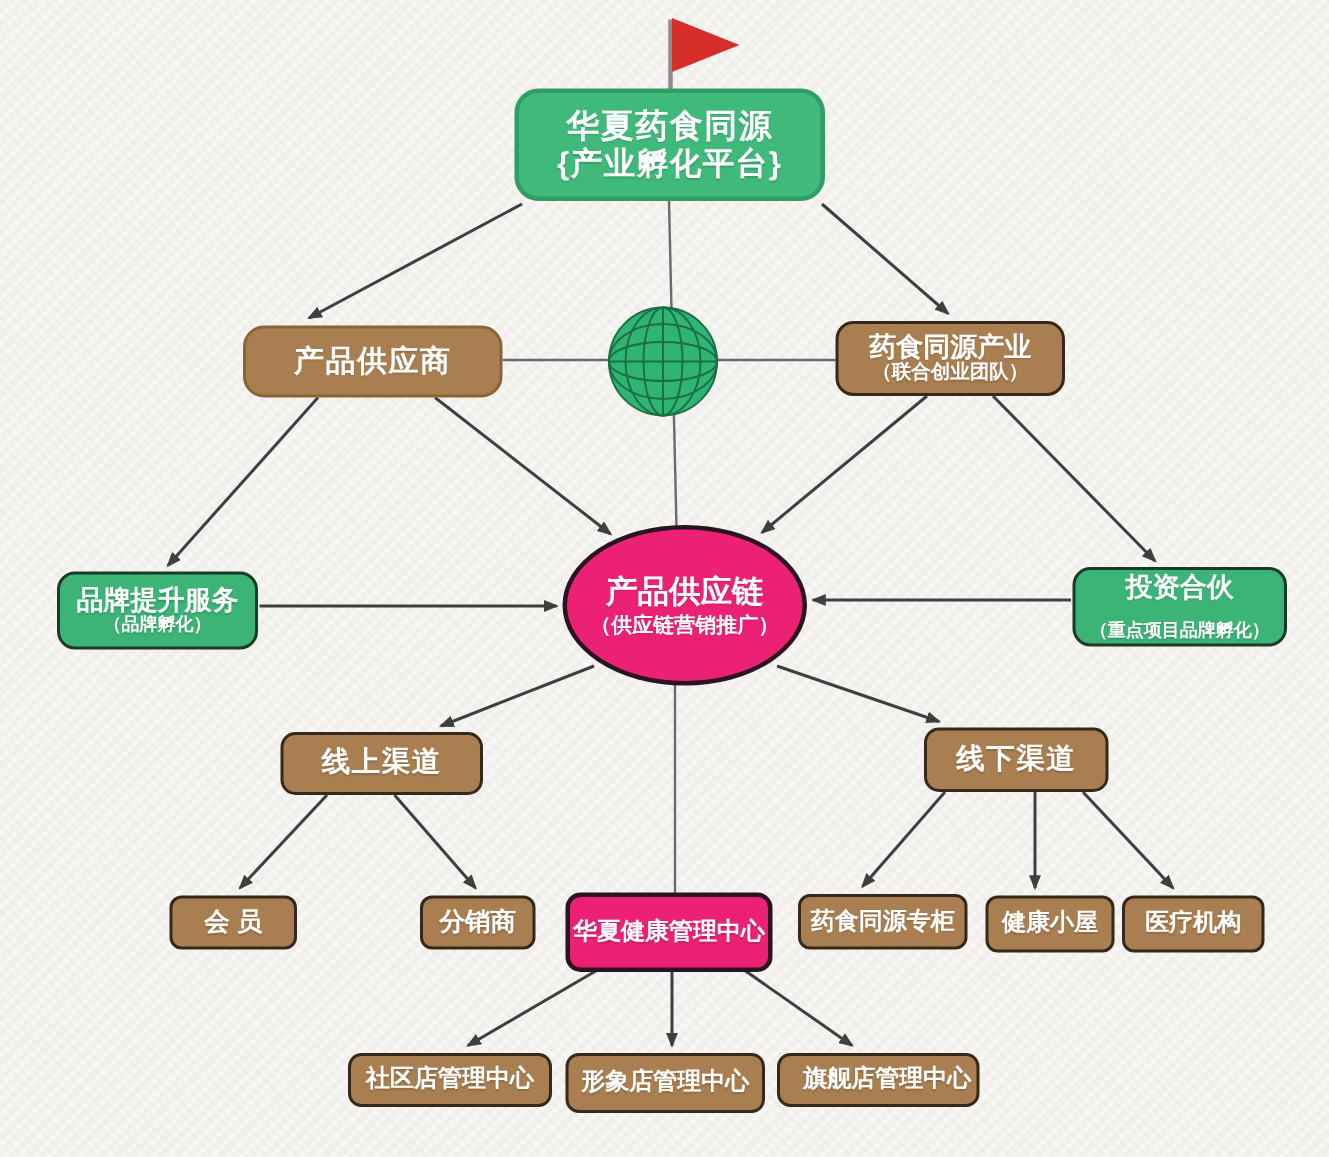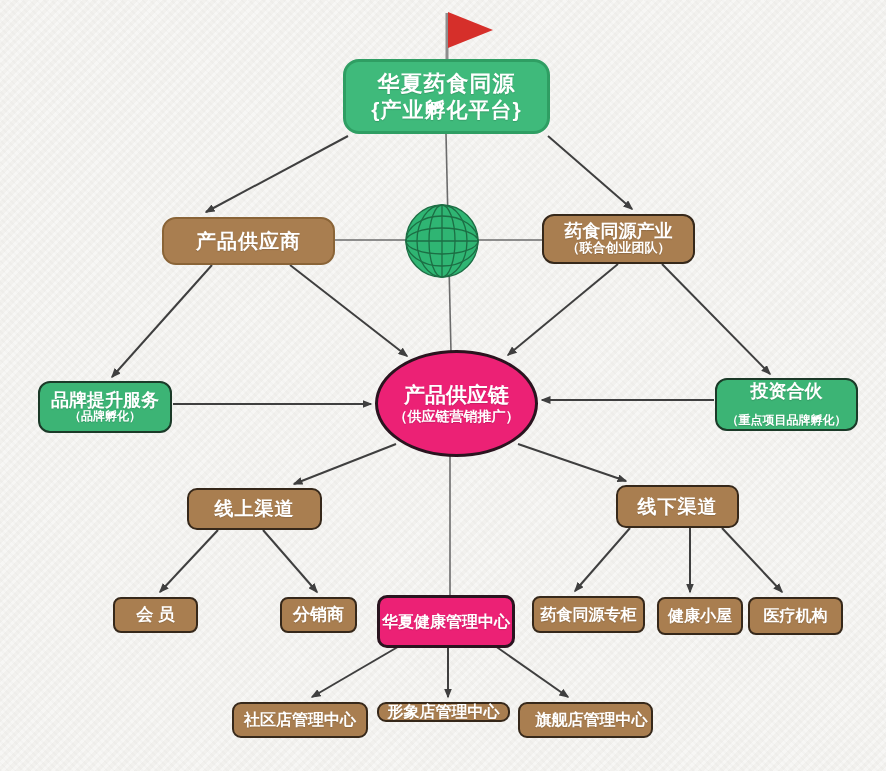--- a/index.html
+++ b/index.html
@@ -22,38 +22,38 @@
   .node .s{display:block;font-weight:bold;}
   .green-soft{background:#3fba7b;border:3px solid #2f9e63;}
   .green-dark{background:#3cb475;border:2px solid #1b3a28;}
   .brown-soft{background:#a97e50;border:2px solid #8a6437;}
   .brown-dark{background:#a97e50;border:2px solid #36281a;}
   .pink{background:#ec2175;border:3px solid #2a141f;}
 
   #n-platform{left:343px;top:59px;width:207px;height:75px;border-radius:16px;font-size:22px;letter-spacing:1px;}
   #n-platform .s{font-size:21px;}
   #n-supplier{left:162px;top:217px;width:173px;height:48px;border-radius:14px;font-size:20px;letter-spacing:1px;}
-  #n-industry{left:542px;top:214px;width:153px;height:50px;border-radius:12px;font-size:18px;line-height:1.15;}
+  #n-industry{left:557px;top:214px;width:153px;height:50px;border-radius:12px;font-size:18px;line-height:1.15;}
   #n-industry .s{font-size:13px;font-family:Liberation Mono, monospace;}
   #n-supply-chain{left:375px;top:350px;width:163px;height:107px;border-radius:50%;font-size:21px;}
   #n-supply-chain .s{font-size:14px;}
   #n-brand-service{left:38px;top:381px;width:134px;height:52px;border-radius:12px;font-size:18px;line-height:1.15;}
   #n-brand-service .s{font-size:12px;}
   #n-investment{left:715px;top:378px;width:143px;height:53px;border-radius:12px;font-size:18px;line-height:1.15;gap:12px;}
   #n-investment .s{font-size:12px;}
   #n-online{left:187px;top:488px;width:135px;height:42px;border-radius:10px;font-size:19px;letter-spacing:1px;}
   #n-offline{left:616px;top:485px;width:123px;height:43px;border-radius:10px;font-size:19px;letter-spacing:1px;}
   #n-member{left:113px;top:597px;width:85px;height:36px;border-radius:8px;font-size:17px;}
   #n-distributor{left:280px;top:597px;width:77px;height:36px;border-radius:8px;font-size:17px;}
   #n-health-center{left:377px;top:595px;width:138px;height:53px;border-radius:10px;font-size:16px;}
   #n-counter{left:532px;top:596px;width:113px;height:37px;border-radius:8px;font-size:16px;}
   #n-health-hut{left:657px;top:597px;width:86px;height:38px;border-radius:8px;font-size:16px;font-family:Liberation Serif, serif;}
   #n-medical{left:748px;top:597px;width:95px;height:38px;border-radius:8px;font-size:16px;}
   #n-community{left:232px;top:702px;width:136px;height:36px;border-radius:9px;font-size:16px;}
-  #n-image-store{left:377px;top:702px;width:133px;height:20px;border-radius:9px;font-size:16px;}
+  #n-image-store{left:377px;top:702px;width:133px;height:40px;border-radius:9px;font-size:16px;}
   #n-flagship{left:518px;top:702px;width:135px;height:36px;border-radius:9px;font-size:16px;padding-left:12px;}
 </style>
 </head>
 <body>
 
 <div id="stage">
 
   <svg id="wires" width="886" height="771" viewBox="0 0 886 771">
     <defs>
       <marker id="ah" markerWidth="10" markerHeight="8" refX="8.5" refY="4" orient="auto" markerUnits="userSpaceOnUse">

